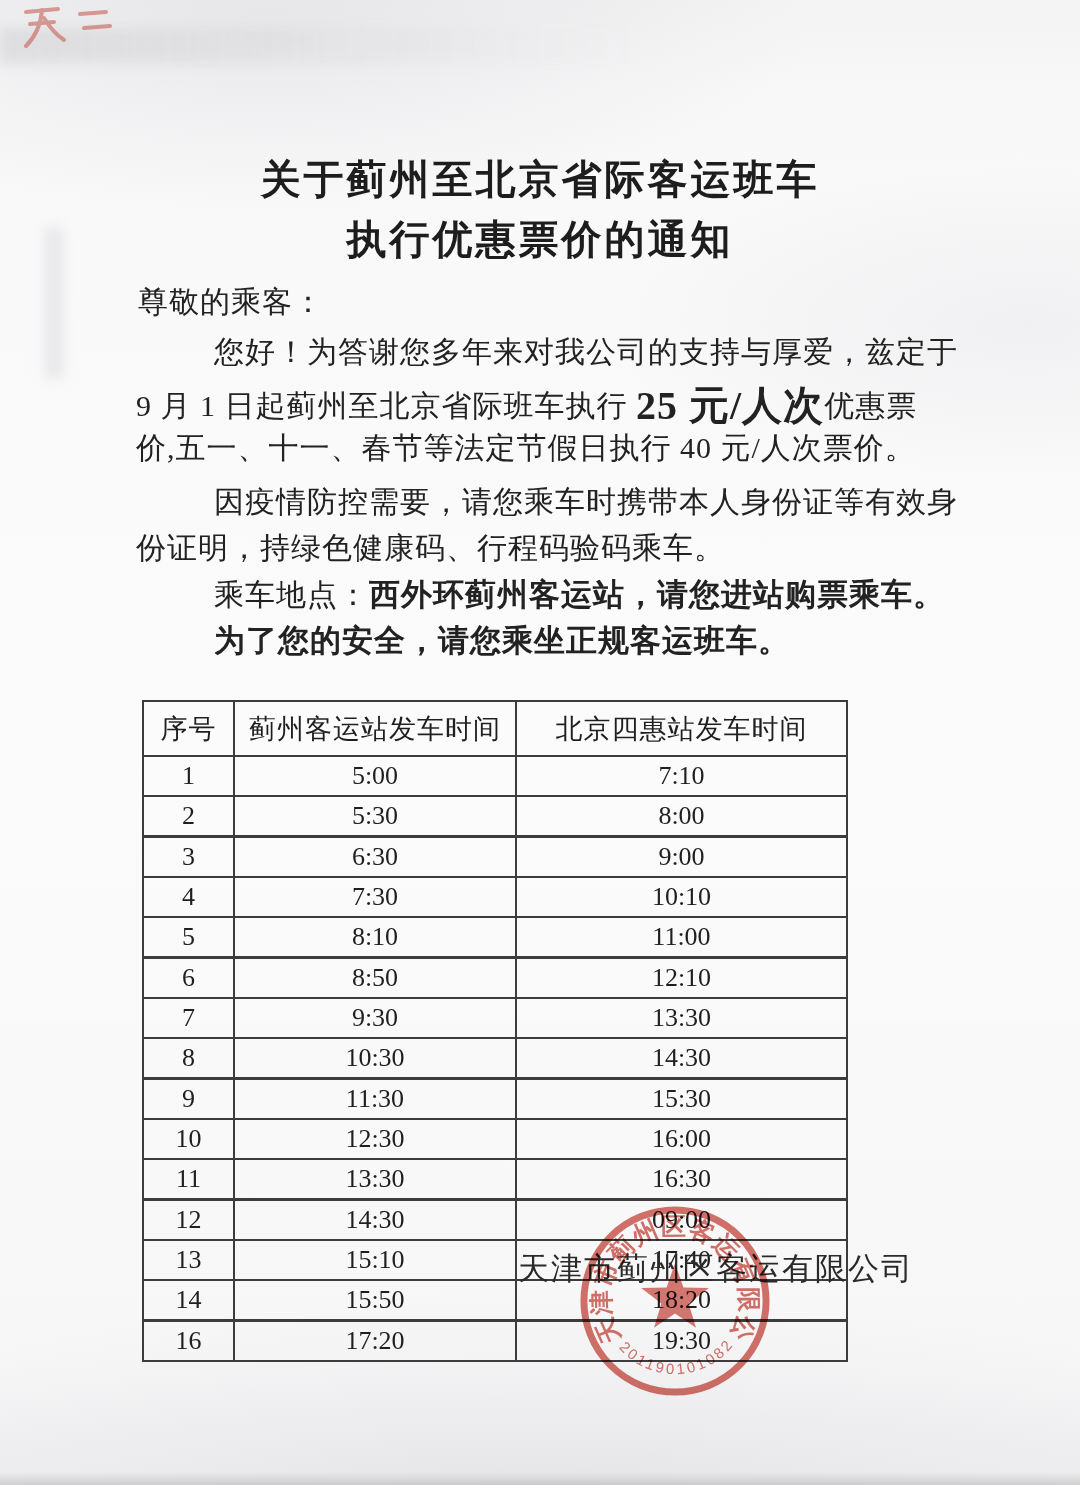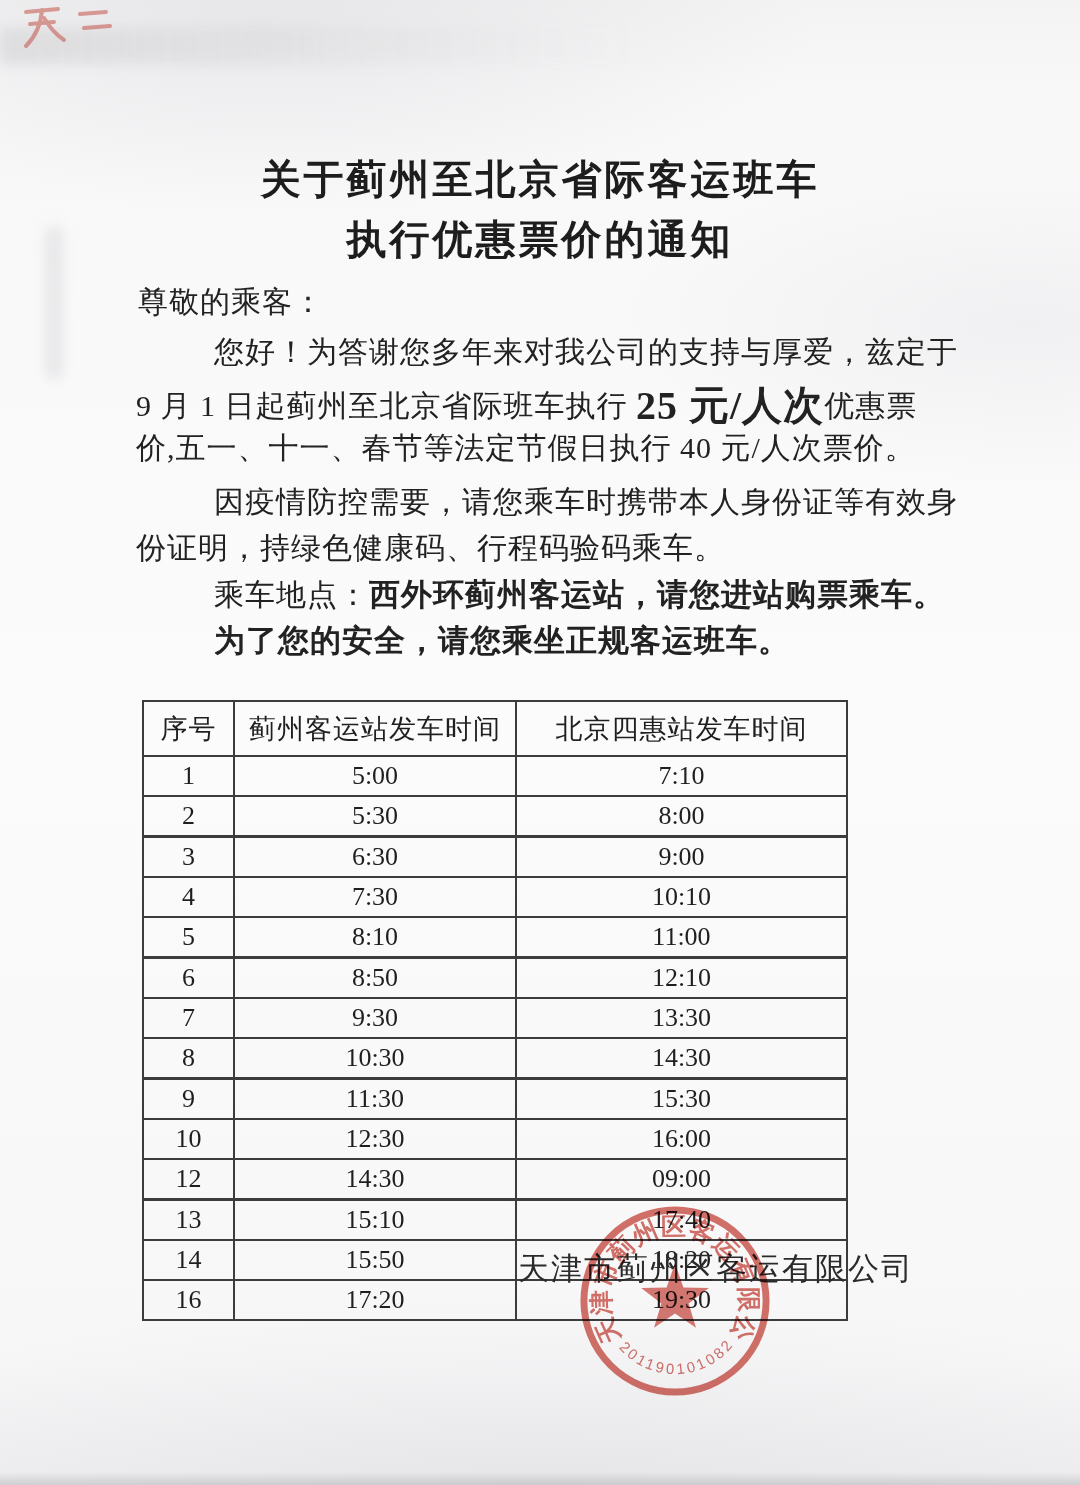--- a/index.html
+++ b/index.html
@@ -178,20 +178,25 @@
           <td>9</td>
           <td>11:30</td>
           <td>15:30</td>
         </tr>
         <tr>
           <td>10</td>
           <td>12:30</td>
           <td>16:00</td>
         </tr>
         <tr>
+          <td>11</td>
+          <td>13:30</td>
+          <td>16:30</td>
+        </tr>
+        <tr>
           <td>12</td>
           <td>14:30</td>
           <td>09:00</td>
         </tr>
         <tr>
           <td>13</td>
           <td>15:10</td>
           <td>17:40</td>
         </tr>
         <tr>

